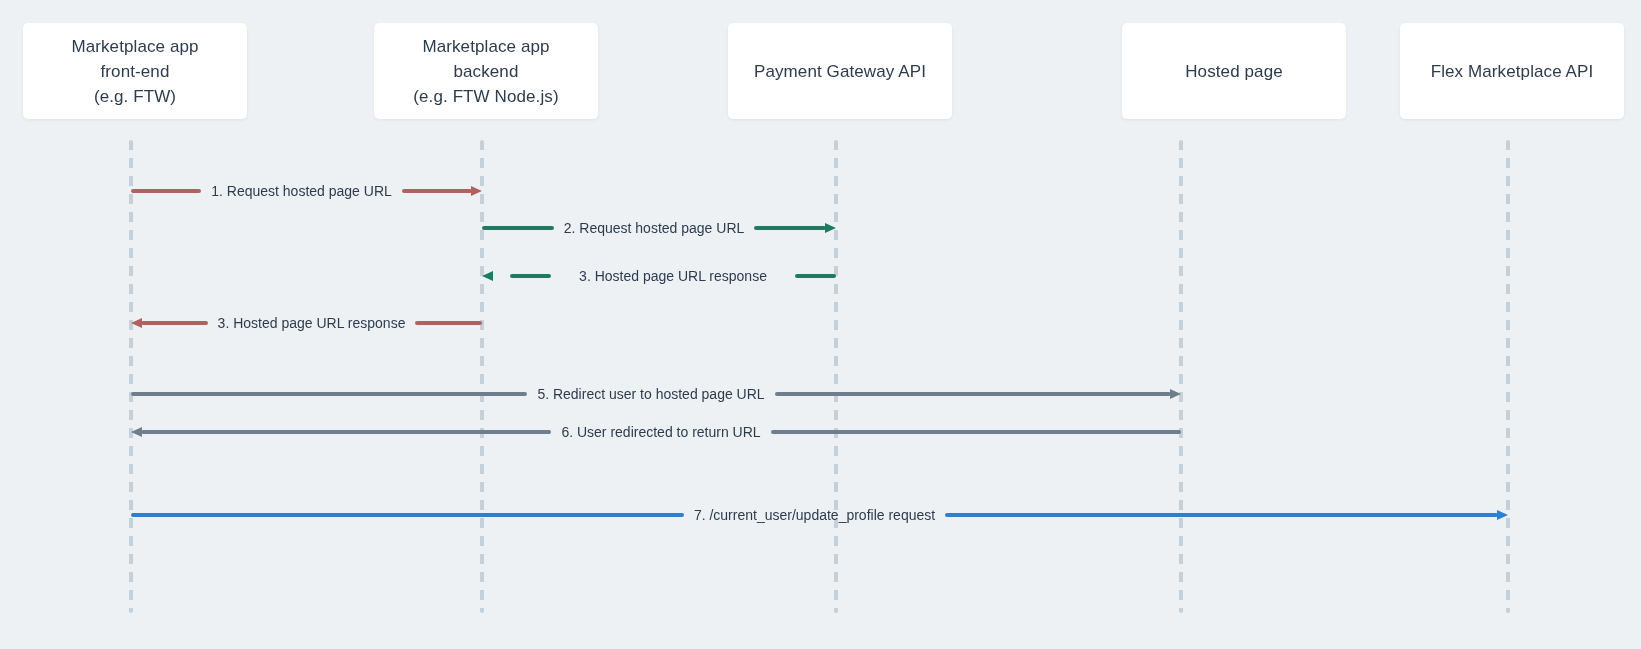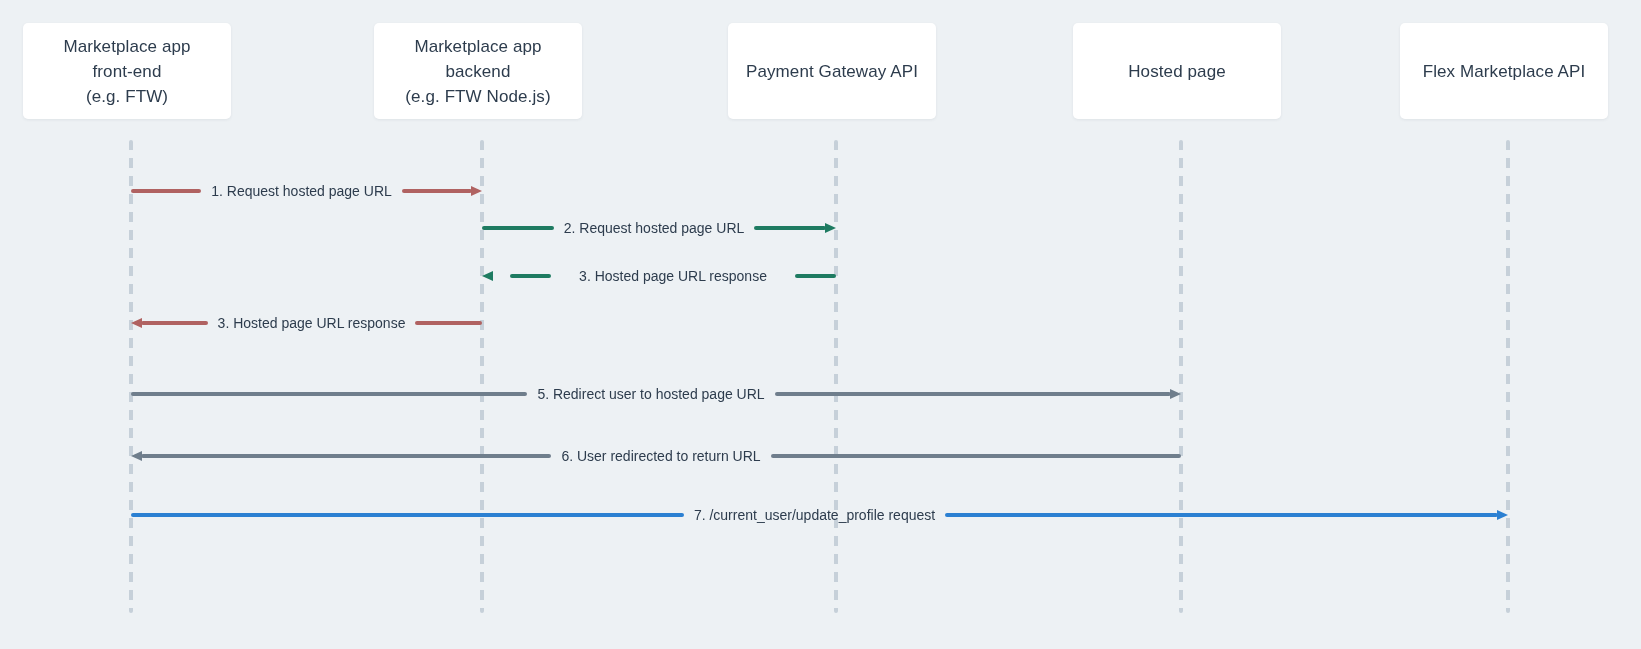--- a/index.html
+++ b/index.html
@@ -11,21 +11,21 @@
   .canvas {
     position: relative;
     width: 1641px;
     height: 649px;
     background: #edf1f4;
     overflow: hidden;
   }
   .participant {
     position: absolute;
     top: 23px;
-    width: 208px;
+    width: 224px;
     height: 96px;
     background: #ffffff;
     border-radius: 5px;
     box-shadow: 0 1px 3px rgba(45, 60, 77, 0.08);
     display: flex;
     flex-direction: column;
     align-items: center;
     justify-content: center;
     text-align: center;
     color: #2d3c4d;
@@ -89,21 +89,21 @@
     <div class="participant" style="left: 374px;">
       <div class="participant-line">Marketplace app</div>
       <div class="participant-line">backend</div>
       <div class="participant-line">(e.g. FTW Node.js)</div>
     </div>
     <div class="lifeline" style="left: 480px;"></div>
     <div class="participant" style="left: 728px;">
       <div class="participant-line">Payment Gateway API</div>
     </div>
     <div class="lifeline" style="left: 834px;"></div>
-    <div class="participant" style="left: 1073px;">
+    <div class="participant" style="left: 1122px;">
       <div class="participant-line">Hosted page</div>
     </div>
     <div class="lifeline" style="left: 1179px;"></div>
     <div class="participant" style="left: 1400px;">
       <div class="participant-line">Flex Marketplace API</div>
     </div>
     <div class="lifeline" style="left: 1506px;"></div>
     <div class="message" style="left: 131px; top: 161px; width: 351px;">
       <div class="segment" style="background: rgb(176, 98, 97);"></div>
       <div class="message-label">
@@ -137,21 +137,21 @@
       <div class="segment" style="background: rgb(176, 98, 97);"></div>
     </div>
     <div class="message" style="left: 131px; top: 364px; width: 1050px;">
       <div class="segment" style="background: rgb(111, 126, 140);"></div>
       <div class="message-label">
         <div>5. Redirect user to hosted page URL</div>
       </div>
       <div class="segment" style="background: rgb(111, 126, 140);"></div>
       <div class="arrowhead right" style="border-left-color: rgb(111, 126, 140);"></div>
     </div>
-    <div class="message" style="left: 131px; top: 426px; width: 1050px;">
+    <div class="message" style="left: 131px; top: 402px; width: 1050px;">
       <div class="arrowhead left" style="border-right-color: rgb(111, 126, 140);"></div>
       <div class="segment" style="background: rgb(111, 126, 140);"></div>
       <div class="message-label">
         <div>6. User redirected to return URL</div>
       </div>
       <div class="segment" style="background: rgb(111, 126, 140);"></div>
     </div>
     <div class="message" style="left: 131px; top: 485px; width: 1377px;">
       <div class="segment" style="background: rgb(43, 128, 210);"></div>
       <div class="message-label">

